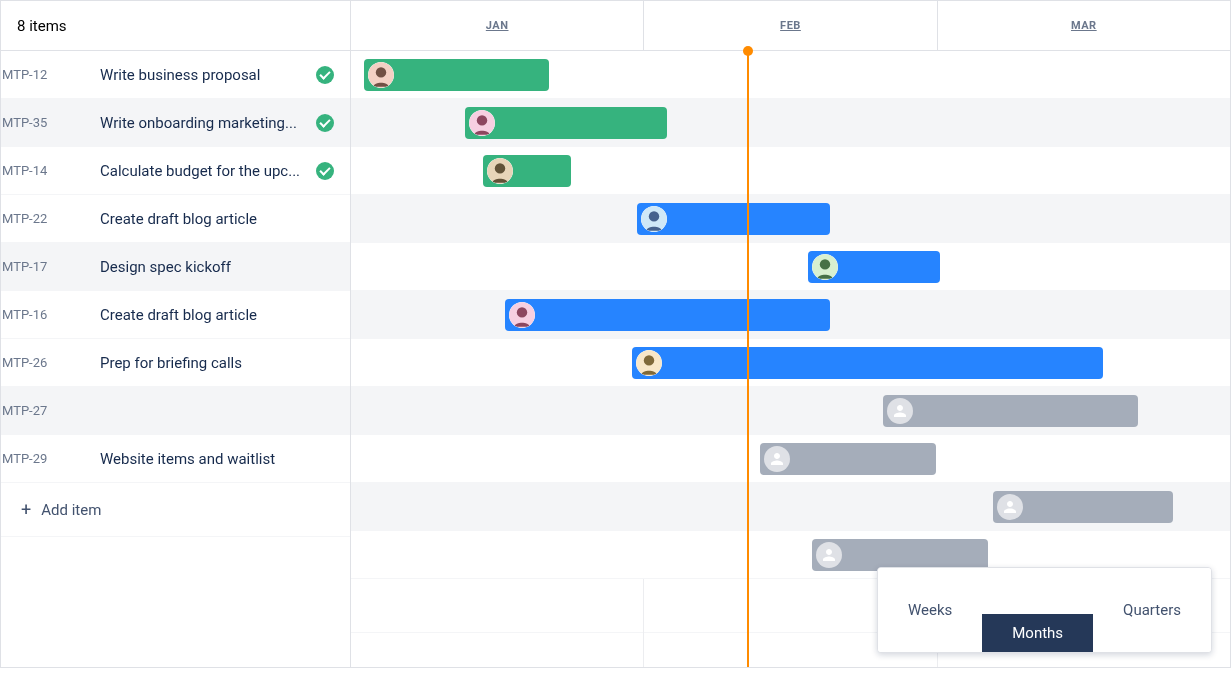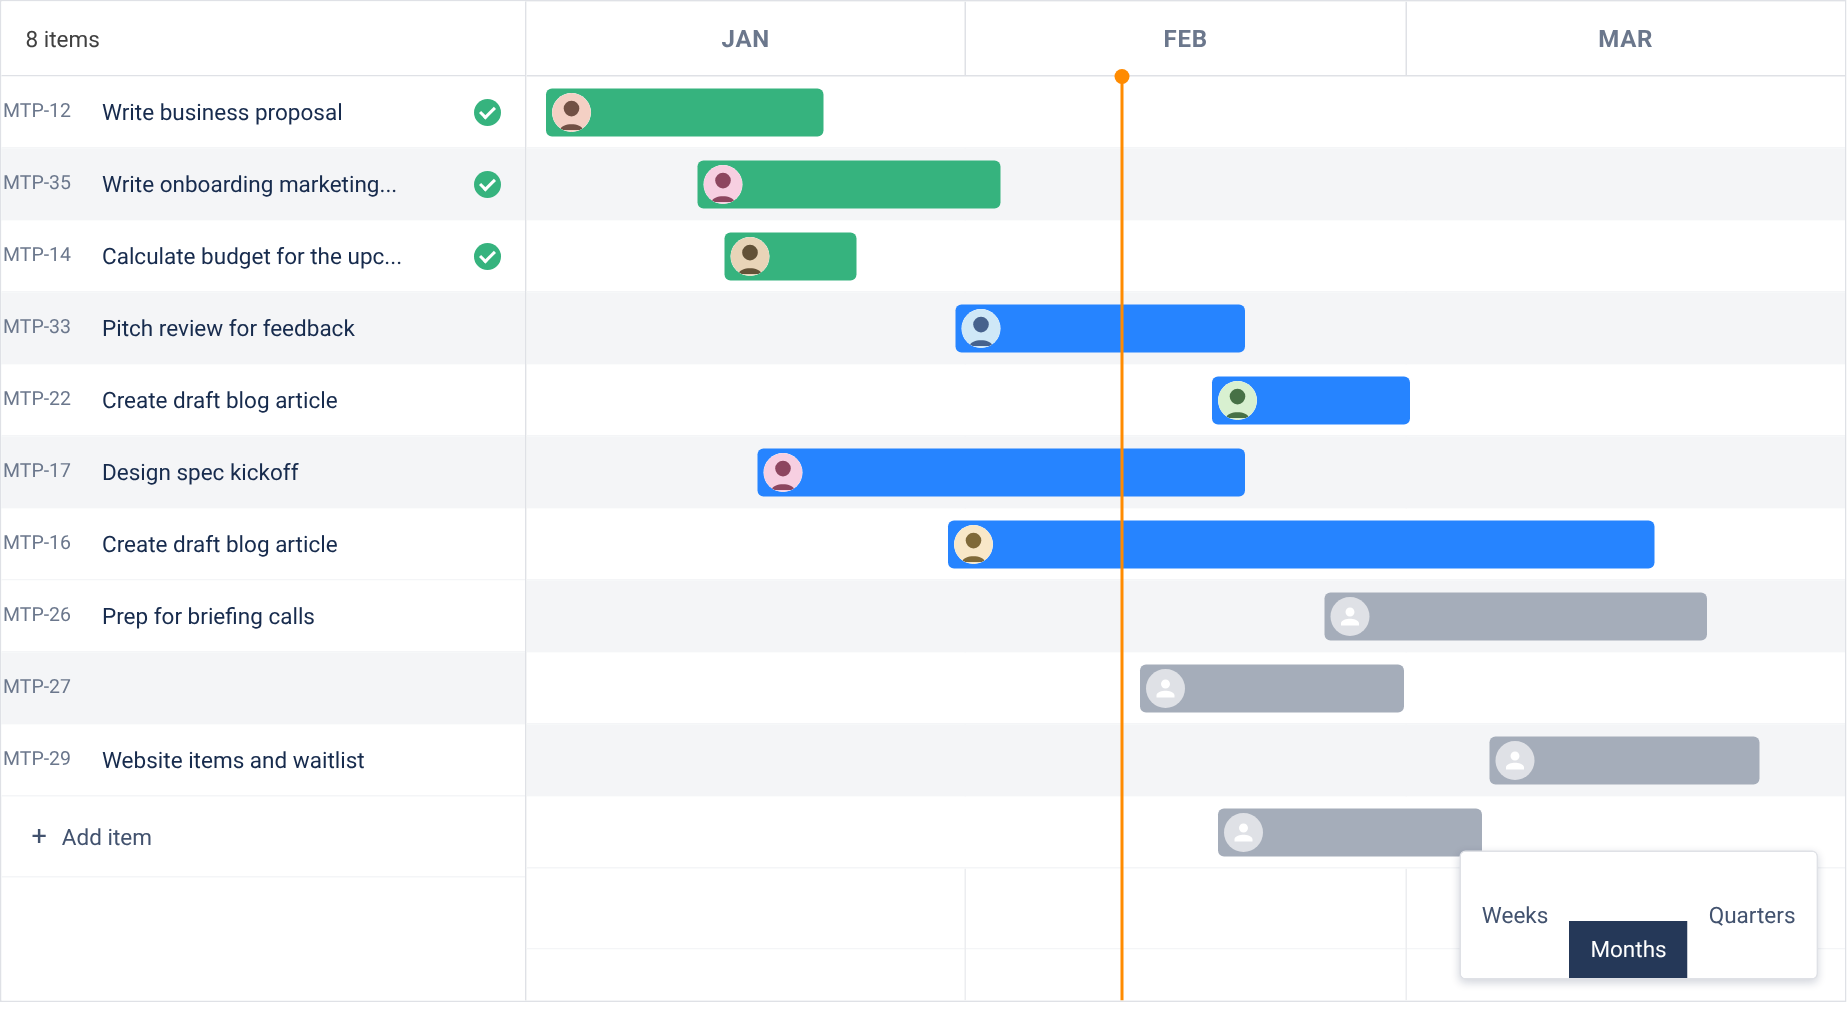--- a/index.html
+++ b/index.html
@@ -25,21 +25,21 @@
     background:#fff;
     display:flex;
     flex-direction:column;
   }
   .left-header {
     height: 50px;
     display:flex;
     align-items:center;
     padding: 3px 16px;
     font-size: 15px;
-    color: #404040;
+    color: #000000;
     border-bottom: 1px solid #DFE1E6;
     background:#fff;
   }
   .row {
     height: 48px;
     display:flex;
     align-items:center;
     padding: 0 16px 0 1px;
     border-bottom: 1px solid #F4F5F7;
     background:#fff;
@@ -51,20 +51,21 @@
     font-size: 13px;
     flex: 0 0 56px;
   }
   .row .title {
     flex: 1 1 auto;
     font-size: 15px;
     color: #172B4D;
     white-space: nowrap;
     overflow: hidden;
     text-overflow: ellipsis;
+    margin-left: 32px;
   }
   .row .status-done {
     width: 18px; height: 18px;
     border-radius: 50%;
     background: #36B37E;
     display:flex;
     align-items:center;
     justify-content:center;
     flex: 0 0 18px;
   }
@@ -102,25 +103,26 @@
     border-bottom: 1px solid #DFE1E6;
     background:#fff;
     position:relative;
     z-index:2;
   }
   .month-col-header {
     flex: 1 1 0;
     display:flex;
     align-items:center;
     justify-content:center;
-    font-size: 16px;
+    font-size: 11px;
     font-weight: 700;
     letter-spacing: 0.5px;
     color: #6B778C;
     border-right: 1px solid #DFE1E6;
+    text-decoration: underline;
   }
   .month-col-header:last-child { border-right:none; }
 
   .timeline-body {
     position:relative;
   }
   .month-gridlines {
     position:absolute;
     top:0; left:0; right:0; bottom:0;
     display:flex;
@@ -209,21 +211,21 @@
     background:#fff;
     border:1px solid #DFE1E6;
     border-radius:4px;
     box-shadow: 0 2px 6px rgba(9,30,66,0.18);
     z-index:5;
     overflow:hidden;
   }
   .zoom-switch button {
     border:none;
     background:#fff;
-    padding: 10px 14px;
+    padding: 10px 30px;
     font-size:15px;
     color:#42526E;
     cursor:pointer;
     font-family:inherit;
   }
   .zoom-switch button.active {
     background:#253858;
     color:#fff;
     margin-top:46px;
   }
@@ -243,24 +245,20 @@
         </div>
         <div class="row alt">
           <span class="key">MTP-35</span>
           <span class="title">Write onboarding marketing...</span>
           <span class="status-done"></span>
         </div>
         <div class="row">
           <span class="key">MTP-14</span>
           <span class="title">Calculate budget for the upc...</span>
           <span class="status-done"></span>
-        </div>
-        <div class="row alt">
-          <span class="key">MTP-33</span>
-          <span class="title">Pitch review for feedback</span>
         </div>
         <div class="row">
           <span class="key">MTP-22</span>
           <span class="title">Create draft blog article</span>
         </div>
         <div class="row alt">
           <span class="key">MTP-17</span>
           <span class="title">Design spec kickoff</span>
         </div>
         <div class="row">

